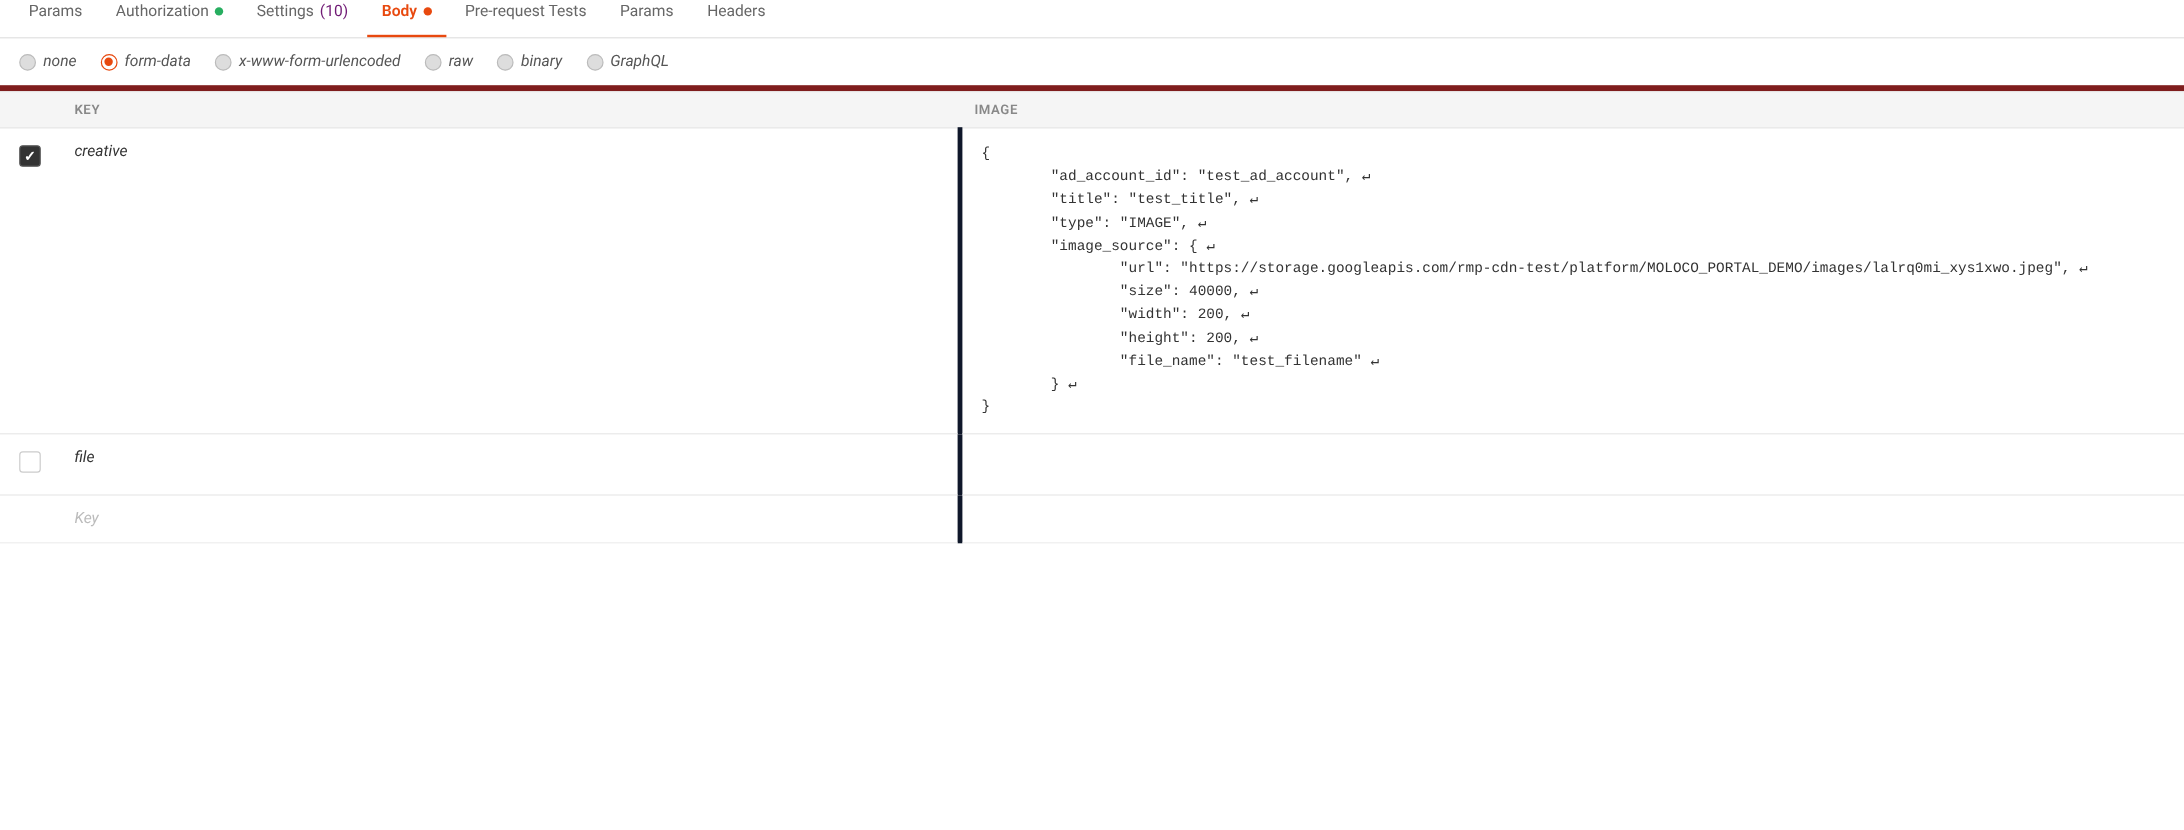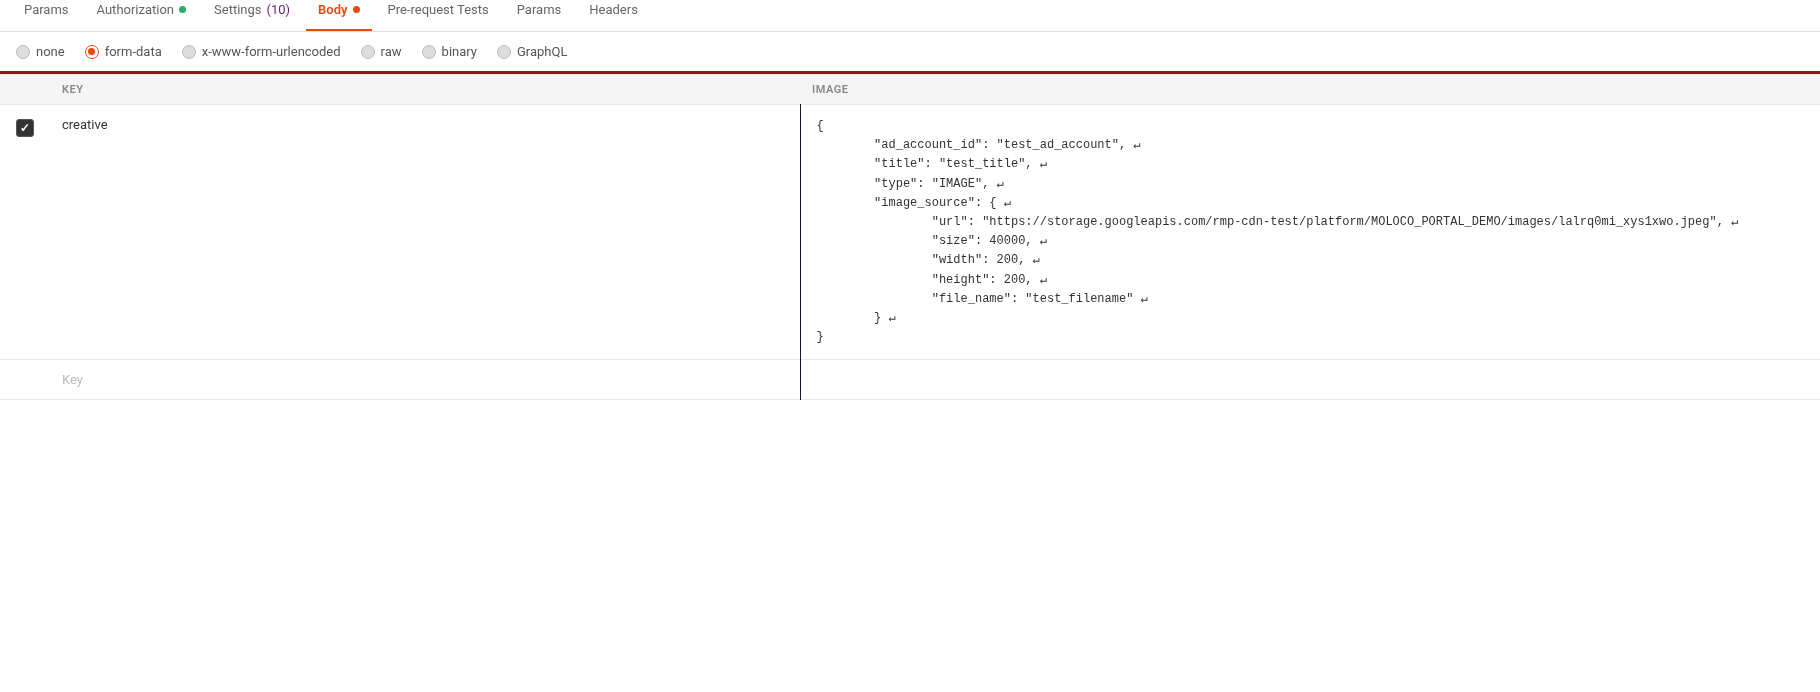--- a/index.html
+++ b/index.html
@@ -56,21 +56,22 @@
       color: #701a75;
       font-size: 13px;
     }
 
     
     .body-type-bar {
       display: flex;
       align-items: center;
       gap: 20px;
       padding: 12px 16px;
-      border-bottom: 3px solid #7f1d1d;
+      border-bottom: 5px solid #7f1d1d;
+      font-style: italic;
     }
     .radio-option {
       display: flex;
       align-items: center;
       gap: 6px;
       cursor: pointer;
       color: #555;
       font-size: 13px;
     }
     .radio-circle {
@@ -125,21 +126,22 @@
     .col-checkbox {
       width: 50px;
       text-align: center;
       vertical-align: top;
       padding: 14px 8px;
     }
     .col-key {
       width: 750px;
       vertical-align: top;
       padding: 12px 12px;
-      border-right: 1px solid #0f172a;
+      border-right: 4px solid #0f172a;
+      font-style: italic;
     }
     .col-value {
       vertical-align: top;
       padding: 12px 16px;
       font-family: 'Courier New', Courier, monospace;
       font-size: 12px;
       color: #333;
       white-space: pre-wrap;
       line-height: 1.6;
     }
@@ -257,19 +259,24 @@
         "image_source": { ↵
                 "url": "https://storage.googleapis.com/rmp-cdn-test/platform/MOLOCO_PORTAL_DEMO/images/lalrq0mi_xys1xwo.jpeg", ↵
                 "size": 40000, ↵
                 "width": 200, ↵
                 "height": 200, ↵
                 "file_name": "test_filename" ↵
         } ↵
 }</td>
         </tr>
         <tr>
+          <td class="col-checkbox"><span class="checkbox-box unchecked"></span></td>
+          <td class="col-key"><span class="key-text">file</span></td>
+          <td class="col-value"></td>
+        </tr>
+        <tr>
           <td class="col-checkbox"></td>
           <td class="col-key"><span class="key-placeholder">Key</span></td>
           <td class="col-value"></td>
         </tr>
       </tbody>
   </table>
 </div>
 
 </body></html>

